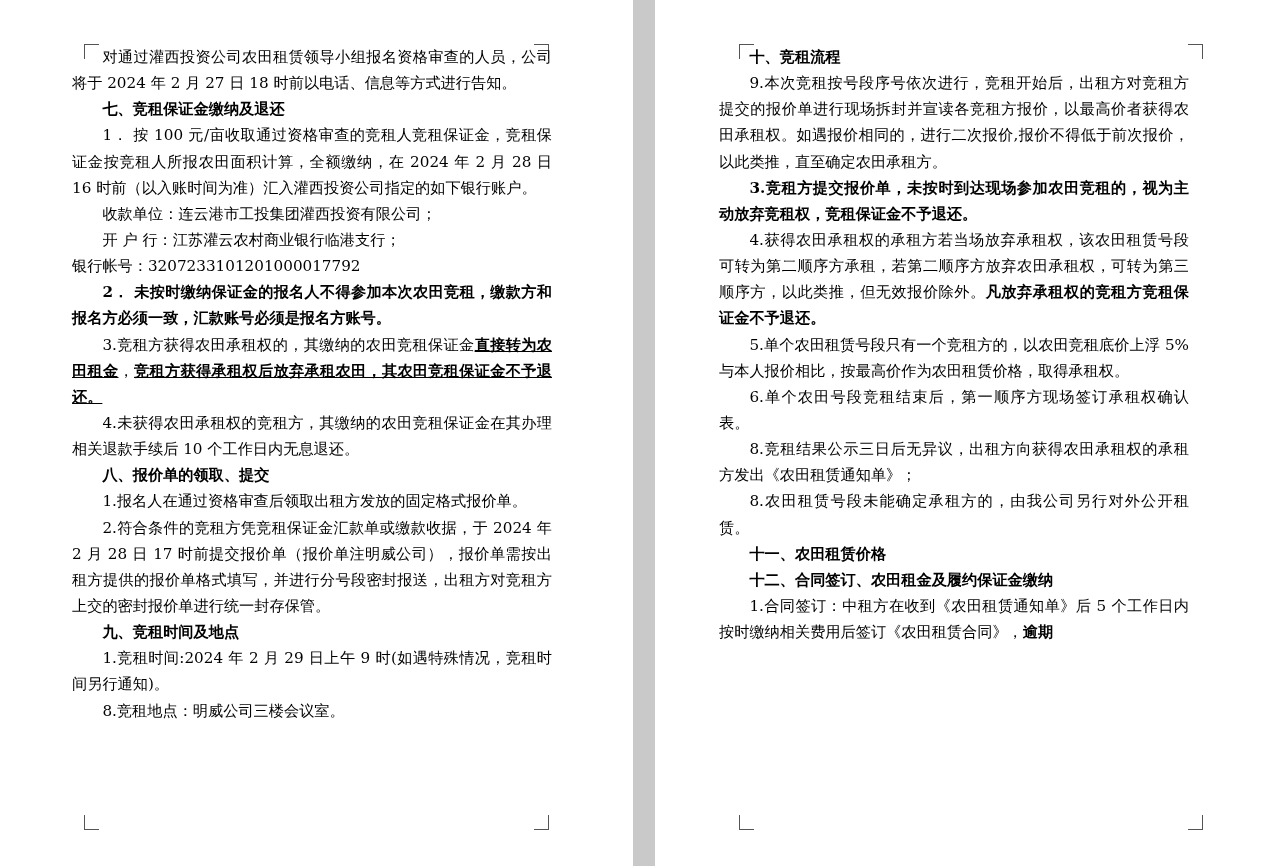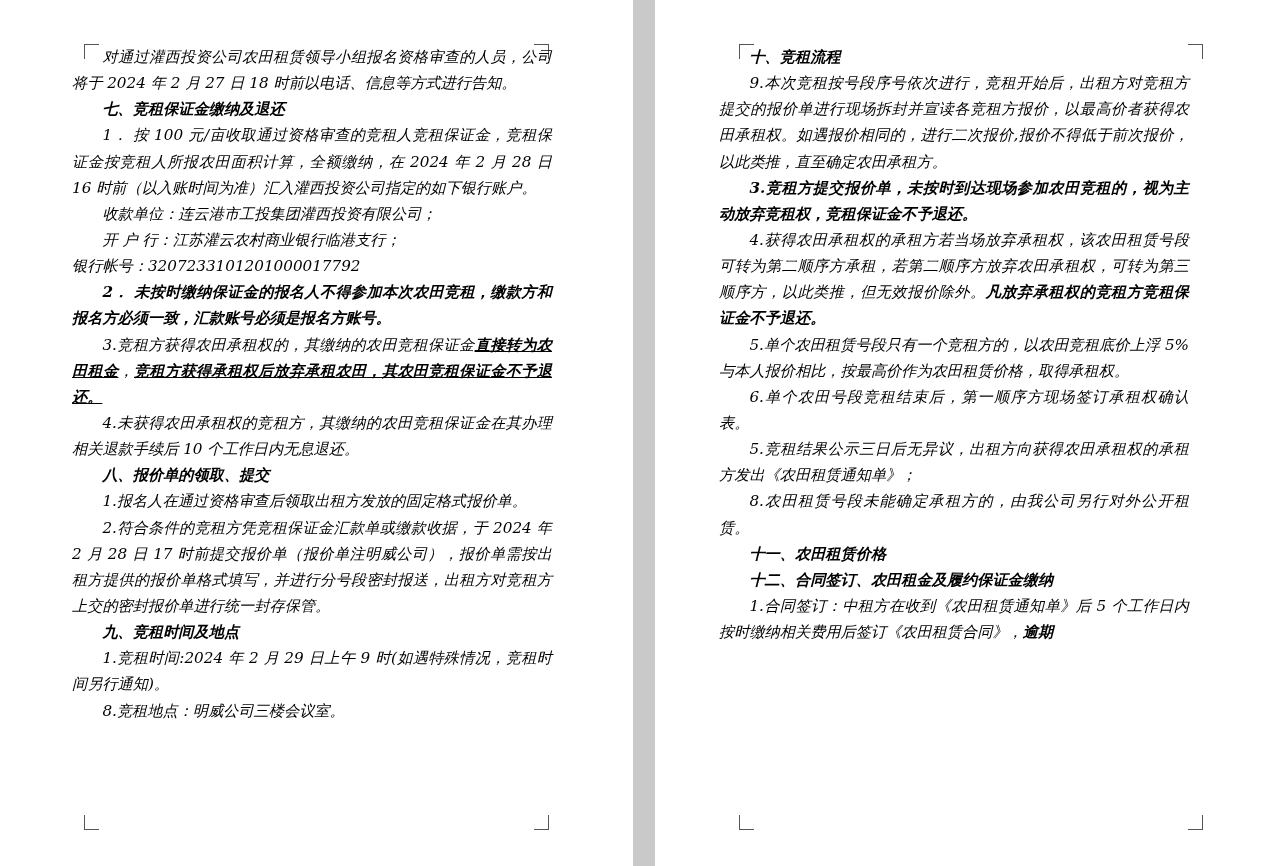--- a/index.html
+++ b/index.html
@@ -46,21 +46,20 @@
     text-align: justify;
     text-justify: inter-ideograph;
   }
   .page-right .text-col {
     left: 64px;
     width: 470px;
   }
   p {
     margin: 0;
     text-indent: 2em;
-    font-style: italic;
   }
   p.noindent {
     text-indent: 0;
   }
   p.heading {
     text-indent: 2em;
     font-weight: bold;
   }
   .b { font-weight: bold; }
   .bu { font-weight: bold; text-decoration: underline; }
@@ -115,21 +114,21 @@
     <div class="mark tr"></div>
     <div class="mark bl"></div>
     <div class="mark br"></div>
     <div class="text-col" id="right-col">
         <p class="heading"><span class="b">十、竞租流程</span></p>
         <p><span>9.本次竞租按号段序号依次进行，竞租开始后，出租方对竞租方提交的报价单进行现场拆封并宣读各竞租方报价，以最高价者获得农田承租权。如遇报价相同的，进行二次报价,报价不得低于前次报价，以此类推，直至确定农田承租方。</span></p>
         <p><span class="b">3.竞租方提交报价单，未按时到达现场参加农田竞租的，视为主动放弃竞租权，竞租保证金不予退还。</span></p>
         <p><span>4.获得农田承租权的承租方若当场放弃承租权，该农田租赁号段可转为第二顺序方承租，若第二顺序方放弃农田承租权，可转为第三顺序方，以此类推，但无效报价除外。</span><span class="b">凡放弃承租权的竞租方竞租保证金不予退还。</span></p>
         <p><span>5.单个农田租赁号段只有一个竞租方的，以农田竞租底价上浮 5%与本人报价相比，按最高价作为农田租赁价格，取得承租权。</span></p>
         <p><span>6.单个农田号段竞租结束后，第一顺序方现场签订承租权确认表。</span></p>
-        <p><span>5.竞租结果公示三日后无异议，出租方向获得农田承租权的承租方发出《农田租赁通知单》；</span></p>
+        <p><span>8.竞租结果公示三日后无异议，出租方向获得农田承租权的承租方发出《农田租赁通知单》；</span></p>
         <p><span>8.农田租赁号段未能确定承租方的，由我公司另行对外公开租赁。</span></p>
         <p class="heading"><span class="b">十一、农田租赁价格</span></p>
         <p class="heading"><span class="b">十二、合同签订、农田租金及履约保证金缴纳</span></p>
         <p><span>1.合同签订：中租方在收到《农田租赁通知单》后 5 个工作日内按时缴纳相关费用后签订《农田租赁合同》，</span><span class="b">逾期</span></p>
       </div>
   </div>
 
 </div>
 
 </body></html>

